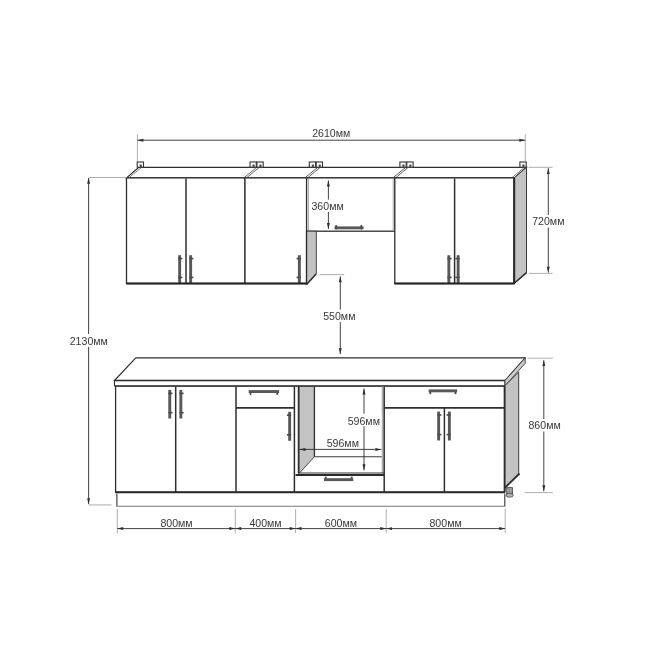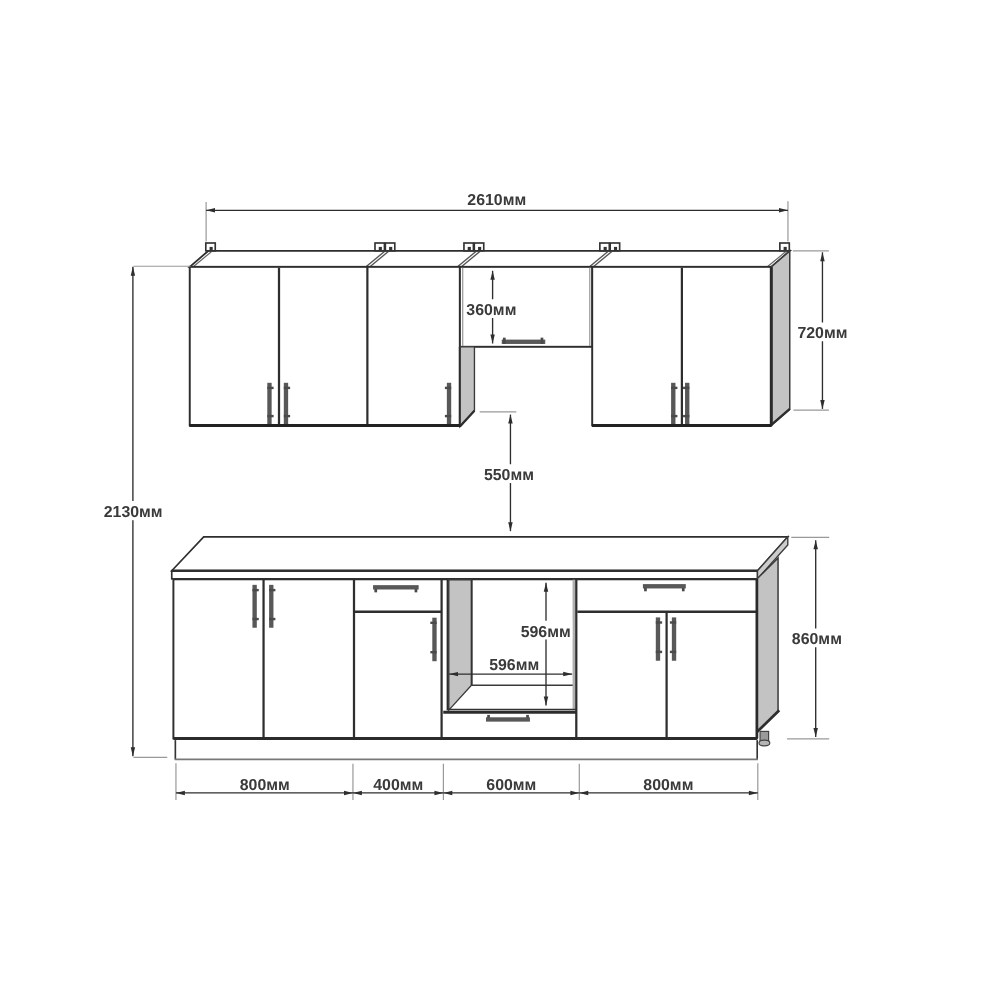--- a/index.html
+++ b/index.html
@@ -1,16 +1,16 @@
 <!DOCTYPE html>
 <html><head>
 <meta charset="utf-8">
 <style>
   html,body{margin:0;padding:0;background:#ffffff;}
-  #stage{position:relative;width:672px;height:672px;background:#ffffff;overflow:hidden;font-weight:bold;}
+  #stage{position:relative;width:672px;height:672px;background:#ffffff;overflow:hidden;}
   svg{position:absolute;left:0;top:0;}
   text{font-family:"Liberation Sans",sans-serif;fill:#3a3a3a;}
 </style>
 </head>
 <body>
 
 <div id="stage">
 <svg width="672" height="672" viewBox="0 0 672 672">
 <defs>
 <marker id="ar" viewBox="0 0 10 6" refX="9.6" refY="3" markerWidth="7.2" markerHeight="4.4" orient="auto-start-reverse">

